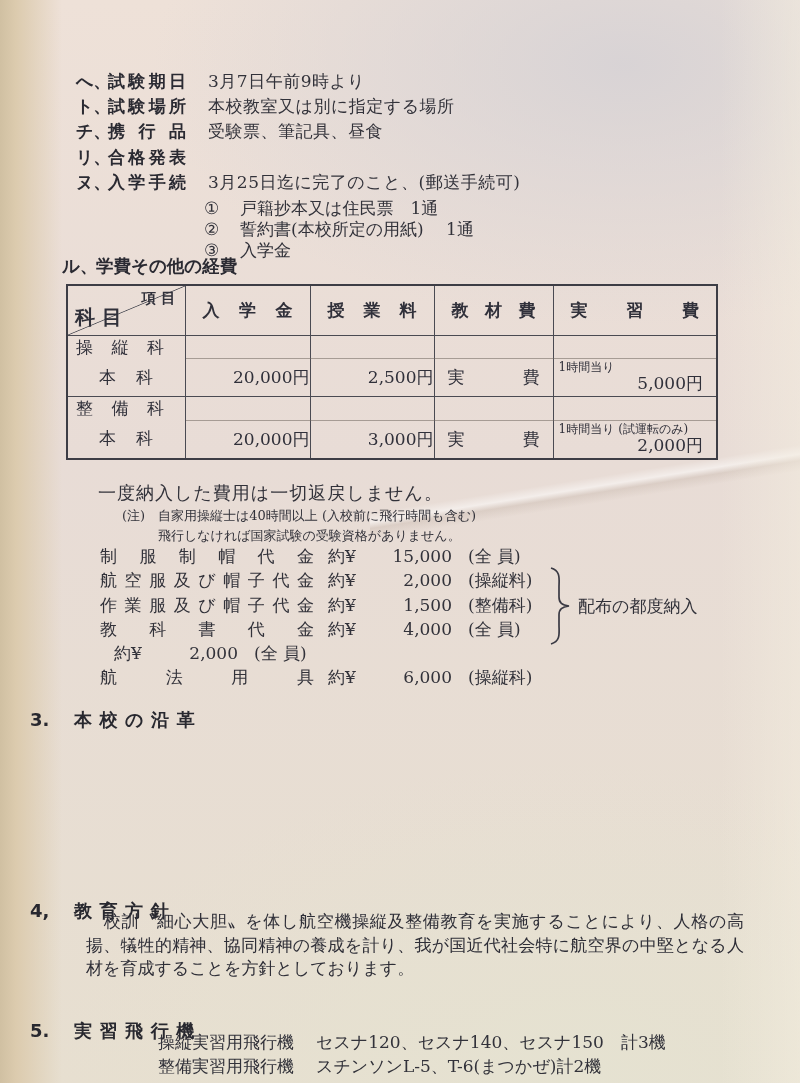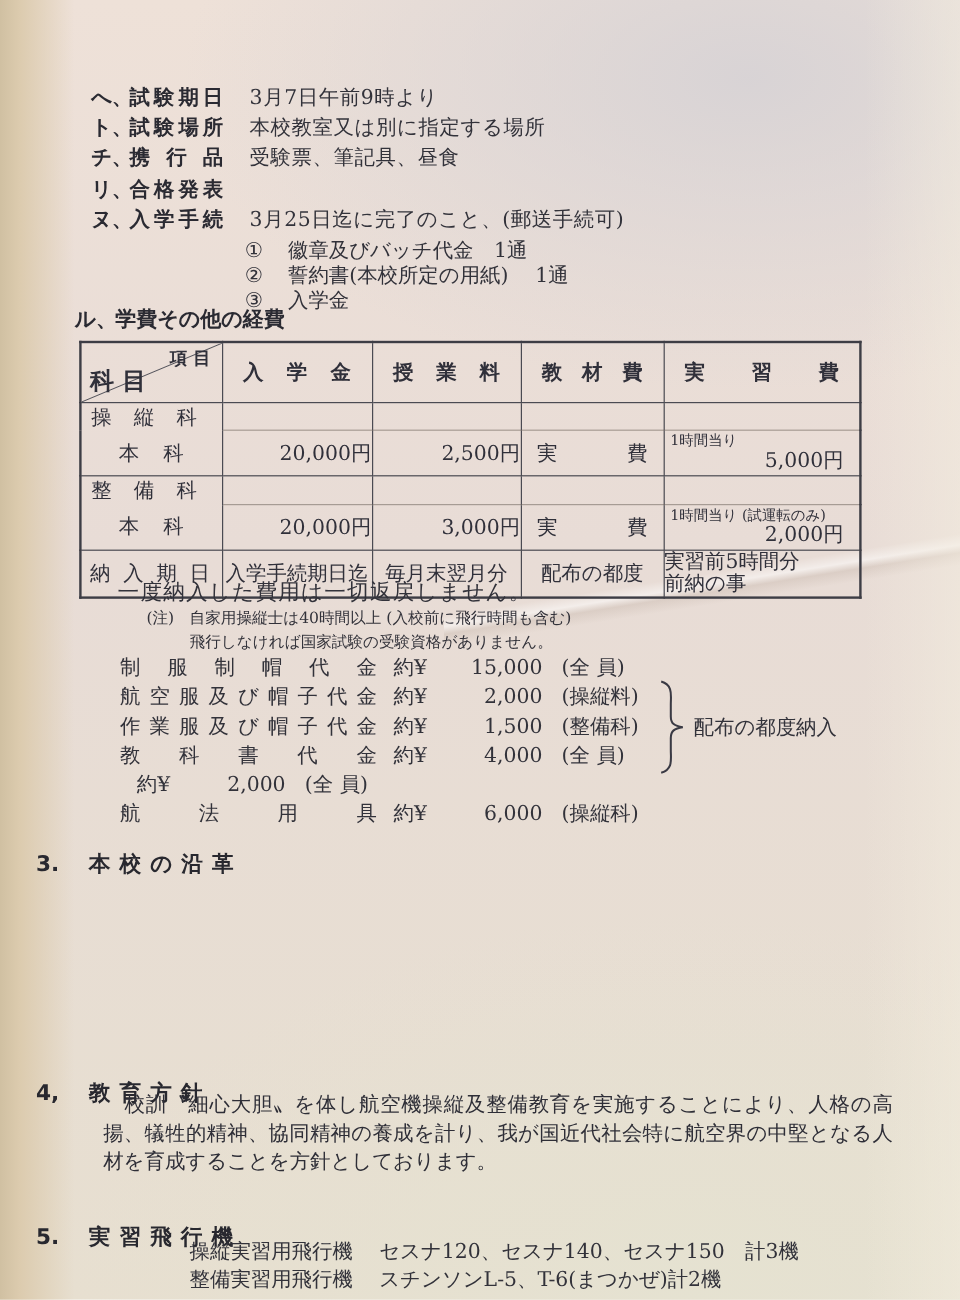--- a/index.html
+++ b/index.html
@@ -119,21 +119,21 @@
     <div class="intro-row">
       <span class="intro-kana sans">ヌ、</span>
       <span class="intro-label sans">入学手続</span>
       <span class="intro-value">3月25日迄に完了のこと、(郵送手続可)</span>
     </div>
   </div>
 
   <div class="abs" style="left:204px;top:197px;">
     <div class="sub-row">
       <span class="sub-num">①</span>
-      <span>徽章及びバッチ代金　1通</span>
+      <span>戸籍抄本又は住民票　1通</span>
     </div>
     <div class="sub-row">
       <span class="sub-num">②</span>
       <span>誓約書(本校所定の用紙)　 1通</span>
     </div>
     <div class="sub-row">
       <span class="sub-num">③</span>
       <span>入学金</span>
     </div>
   </div>
@@ -209,30 +209,20 @@
       <td class="num">20,000円</td>
       <td class="num">3,000円</td>
       <td>
             <span class="matfee">実費</span>
           </td>
       <td class="jisshu">
         <span class="jnote">1時間当り (試運転のみ)</span>
         <div class="jval">2,000円</div>
       </td>
     </tr>
-    <tr class="payline">
-      <td>
-            <span class="paylabel">納入期日</span>
-          </td>
-      <td class="payc">入学手続期日迄</td>
-      <td class="payc">毎月末翌月分</td>
-      <td class="payc">配布の都度</td>
-      <td class="paylast">実習前5時間分
-前納の事</td>
-    </tr>
   </tbody>
     </table>
 
   <div class="abs norefund" style="left:98px;top:481px;">一度納入した費用は一切返戻しません。</div>
   <div class="abs note" style="left:122px;top:506px;">
     <div class="note-r1">
       <span class="note-label">(注)</span>
       <span>自家用操縦士は40時間以上 (入校前に飛行時間も含む)</span>
     </div>
     <div class="note-r2">飛行しなければ国家試験の受験資格がありません。</div>

